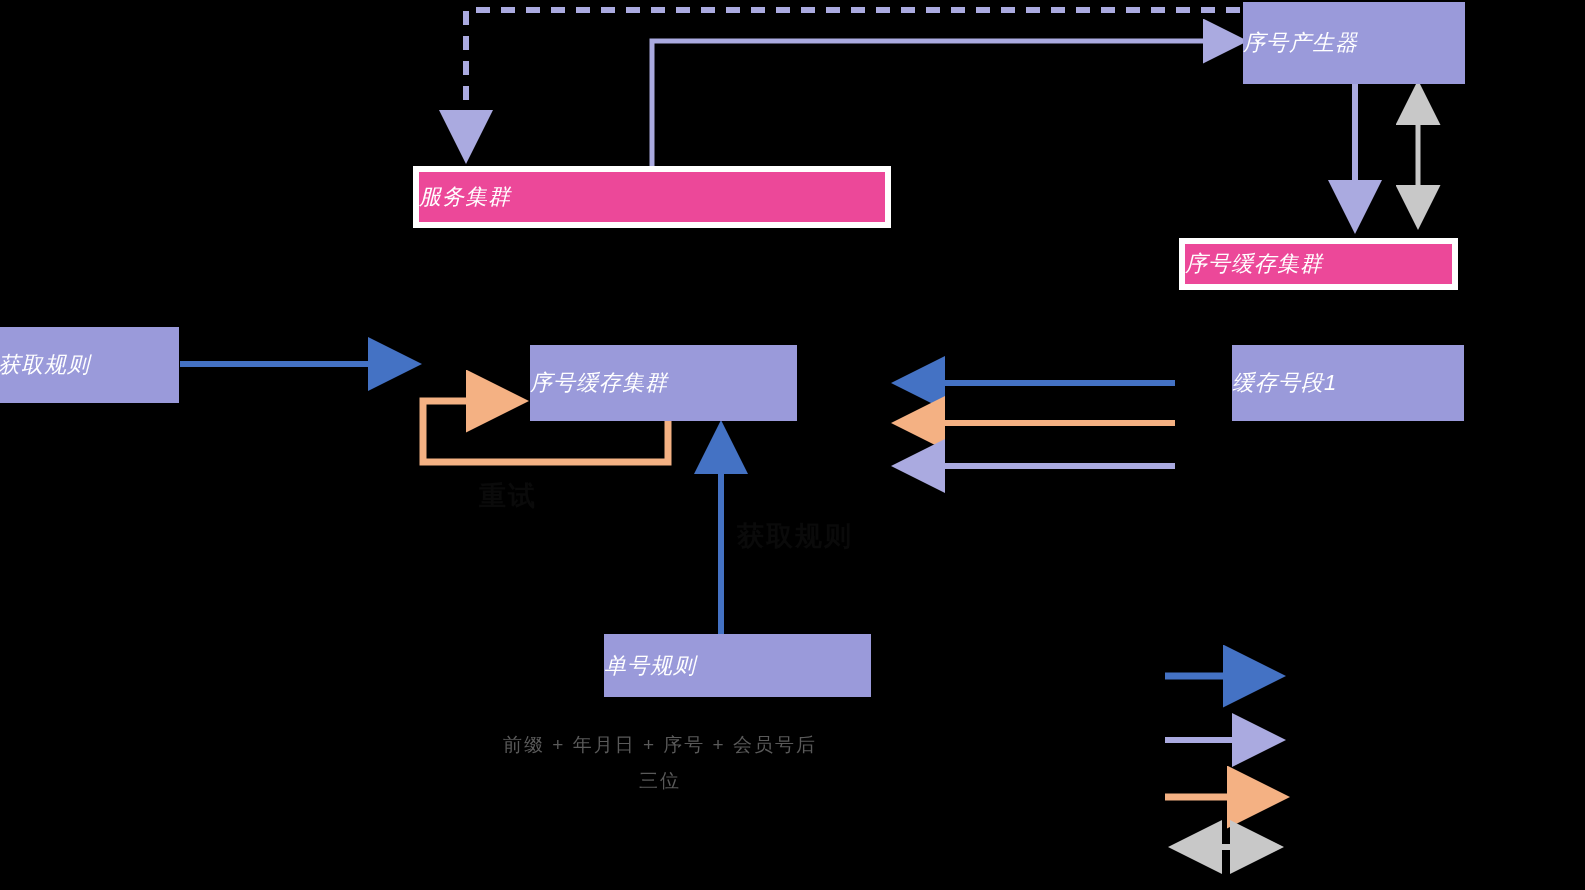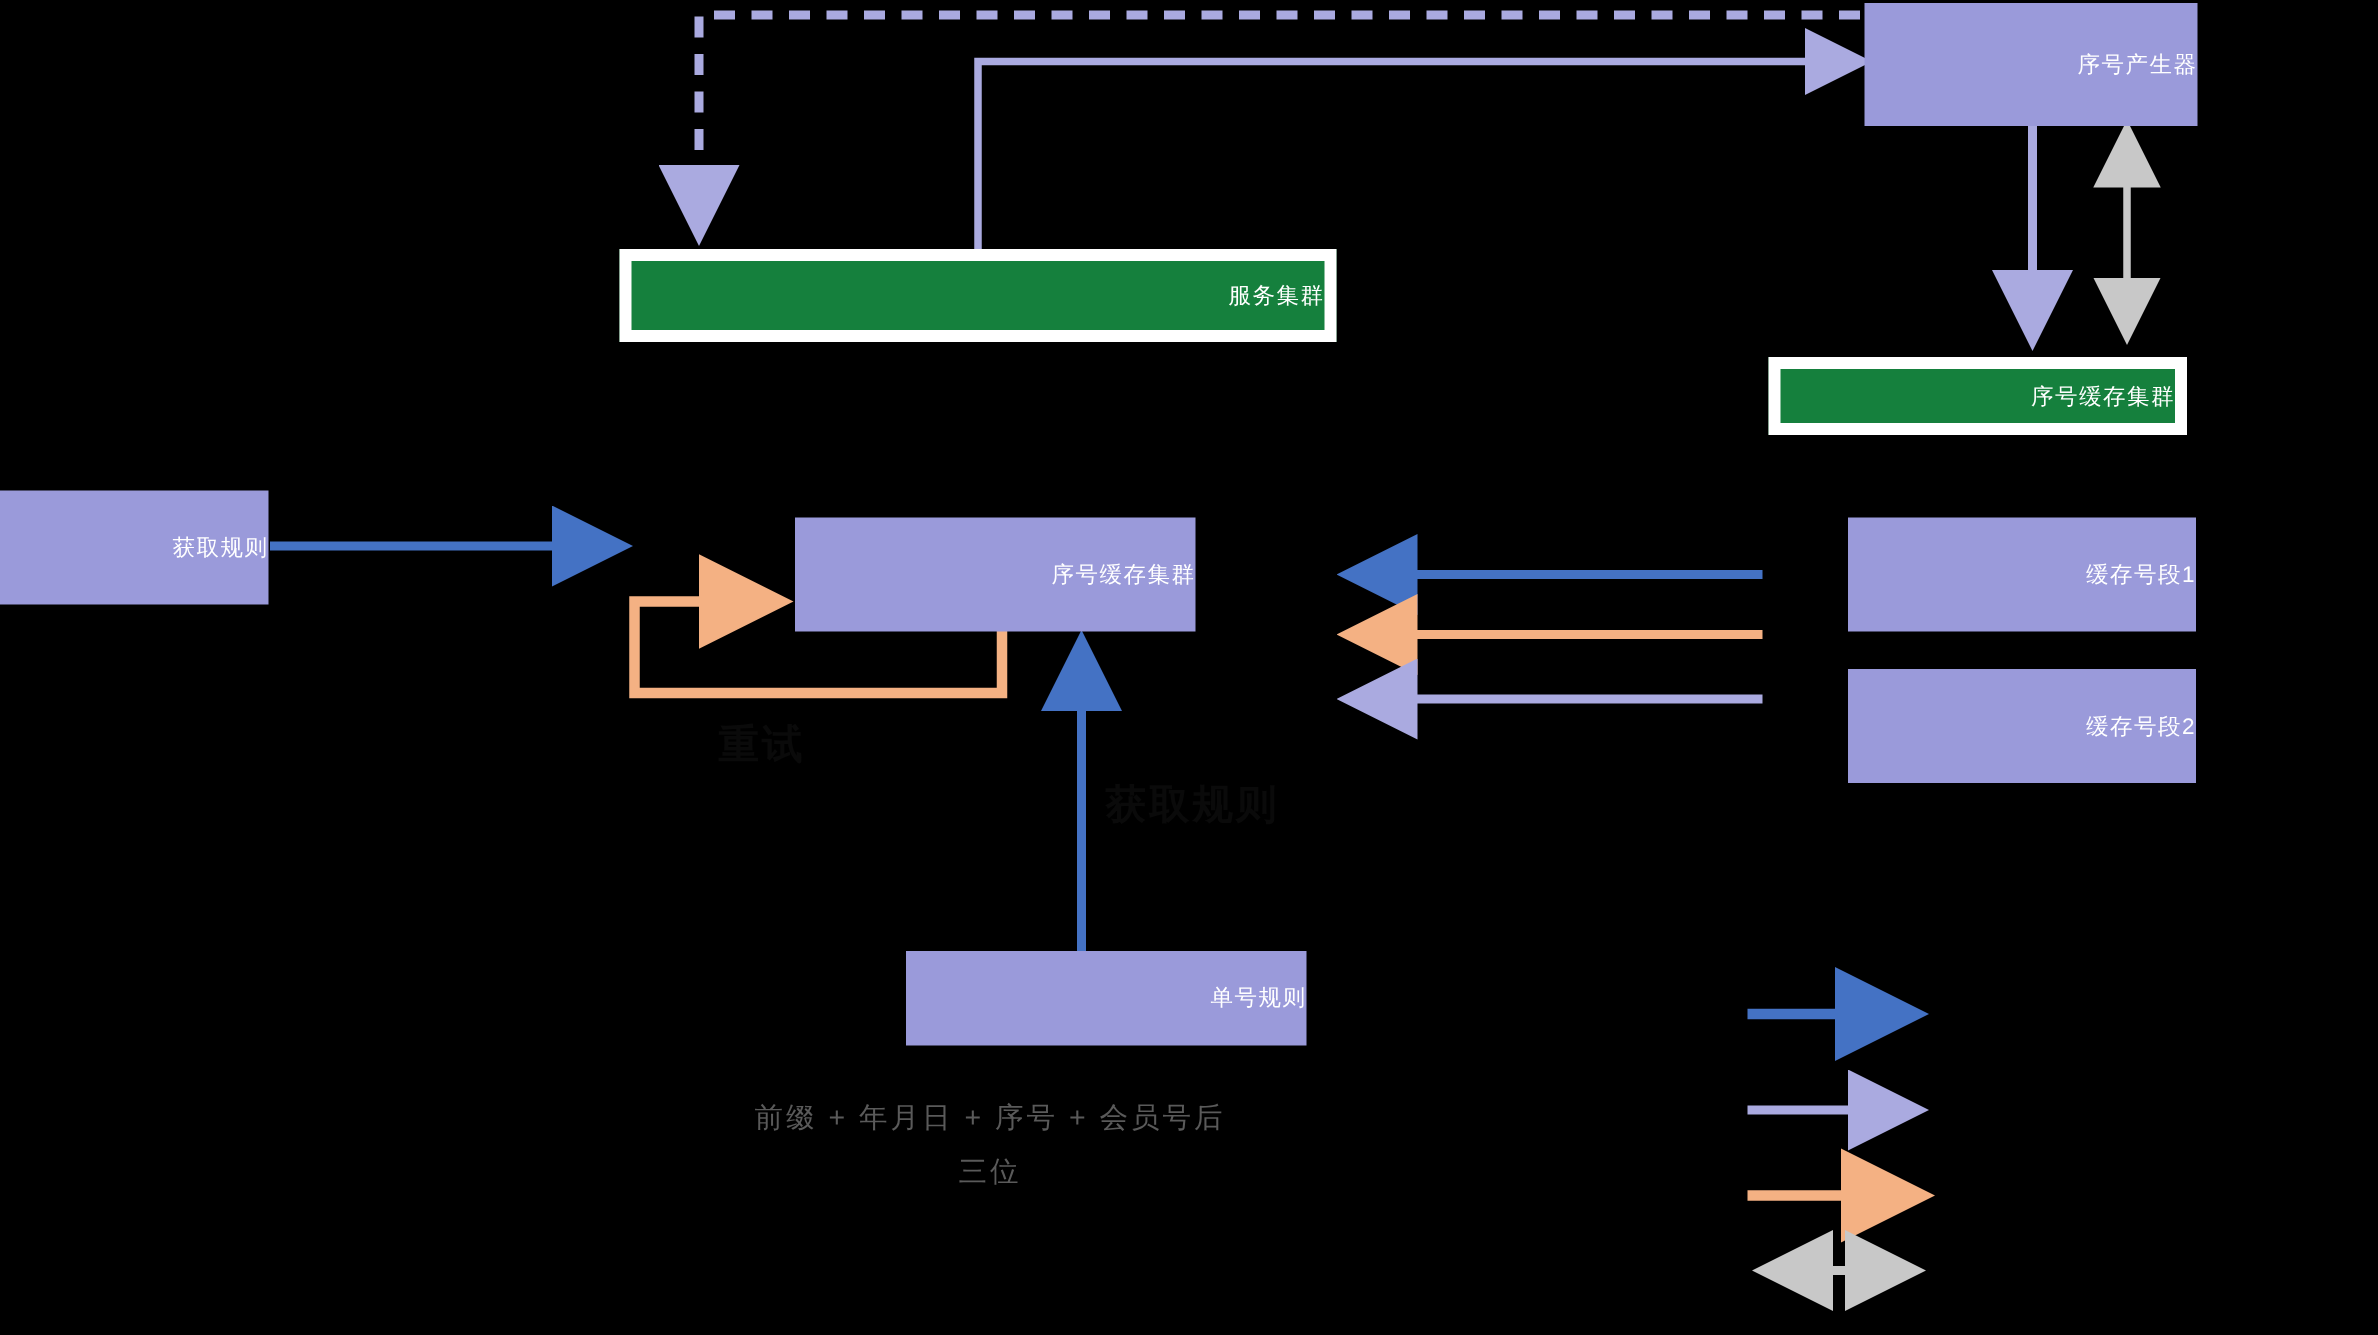--- a/index.html
+++ b/index.html
@@ -1,23 +1,23 @@
 <!DOCTYPE html>
 <html><head>
 <meta charset="utf-8">
 <style>
   html,body{margin:0;padding:0;background:#000;}
   body{width:1585px;height:890px;overflow:hidden;
        font-family:"Liberation Sans","DejaVu Sans",sans-serif;}
   #canvas{position:relative;width:1585px;height:890px;background:#000;}
   .box{position:absolute;box-sizing:border-box;display:flex;
-       align-items:center;justify-content:flex-end;
-       color:#ffffff;font-size:15px;letter-spacing:1px;white-space:nowrap;}
+       align-items:center;justify-content:flex-start;
+       color:#ffffff;font-size:22px;letter-spacing:1px;white-space:nowrap;font-style:italic;}
   .box.purple{background:#9a9ada;}
-  .box.blue{background:#15803d;border:8px solid #ffffff;padding-left:48px;}
+  .box.blue{background:#ec4899;border:6px solid #ffffff;}
   .svg-layer{position:absolute;left:0;top:0;width:1585px;height:890px;}
   .lbl{position:absolute;white-space:nowrap;}
   .lbl-dark{color:#0a0a0a;font-size:27px;font-weight:bold;letter-spacing:2px;}
   .lbl-gray{color:#5a5a5a;font-size:19px;letter-spacing:2px;text-align:center;}
 </style>
 </head>
 <body>
 
 <div id="canvas">
 
@@ -87,23 +87,20 @@
   </div>
 
   <div class="box purple" style="left:588px;top:634px;width:267px;height:63px;margin-left:16px;">
     <span>单号规则</span>
   </div>
 
   <div class="box purple" style="left:1232px;top:345px;width:232px;height:76px;">
     <span>缓存号段1</span>
   </div>
 
-  <div class="box purple" style="left:1232px;top:446px;width:232px;height:76px;">
-    <span>缓存号段2</span>
-  </div>
 
   <div class="lbl lbl-dark" style="left:479px;top:478px;">重试</div>
 
   <div class="lbl lbl-dark" style="left:737px;top:518px;">获取规则</div>
 
   <div class="lbl lbl-gray" style="left:440px;top:732px;width:440px;">前缀 + 年月日 + 序号 + 会员号后</div>
 
   <div class="lbl lbl-gray" style="left:440px;top:768px;width:440px;">三位</div>
 
 </div>

